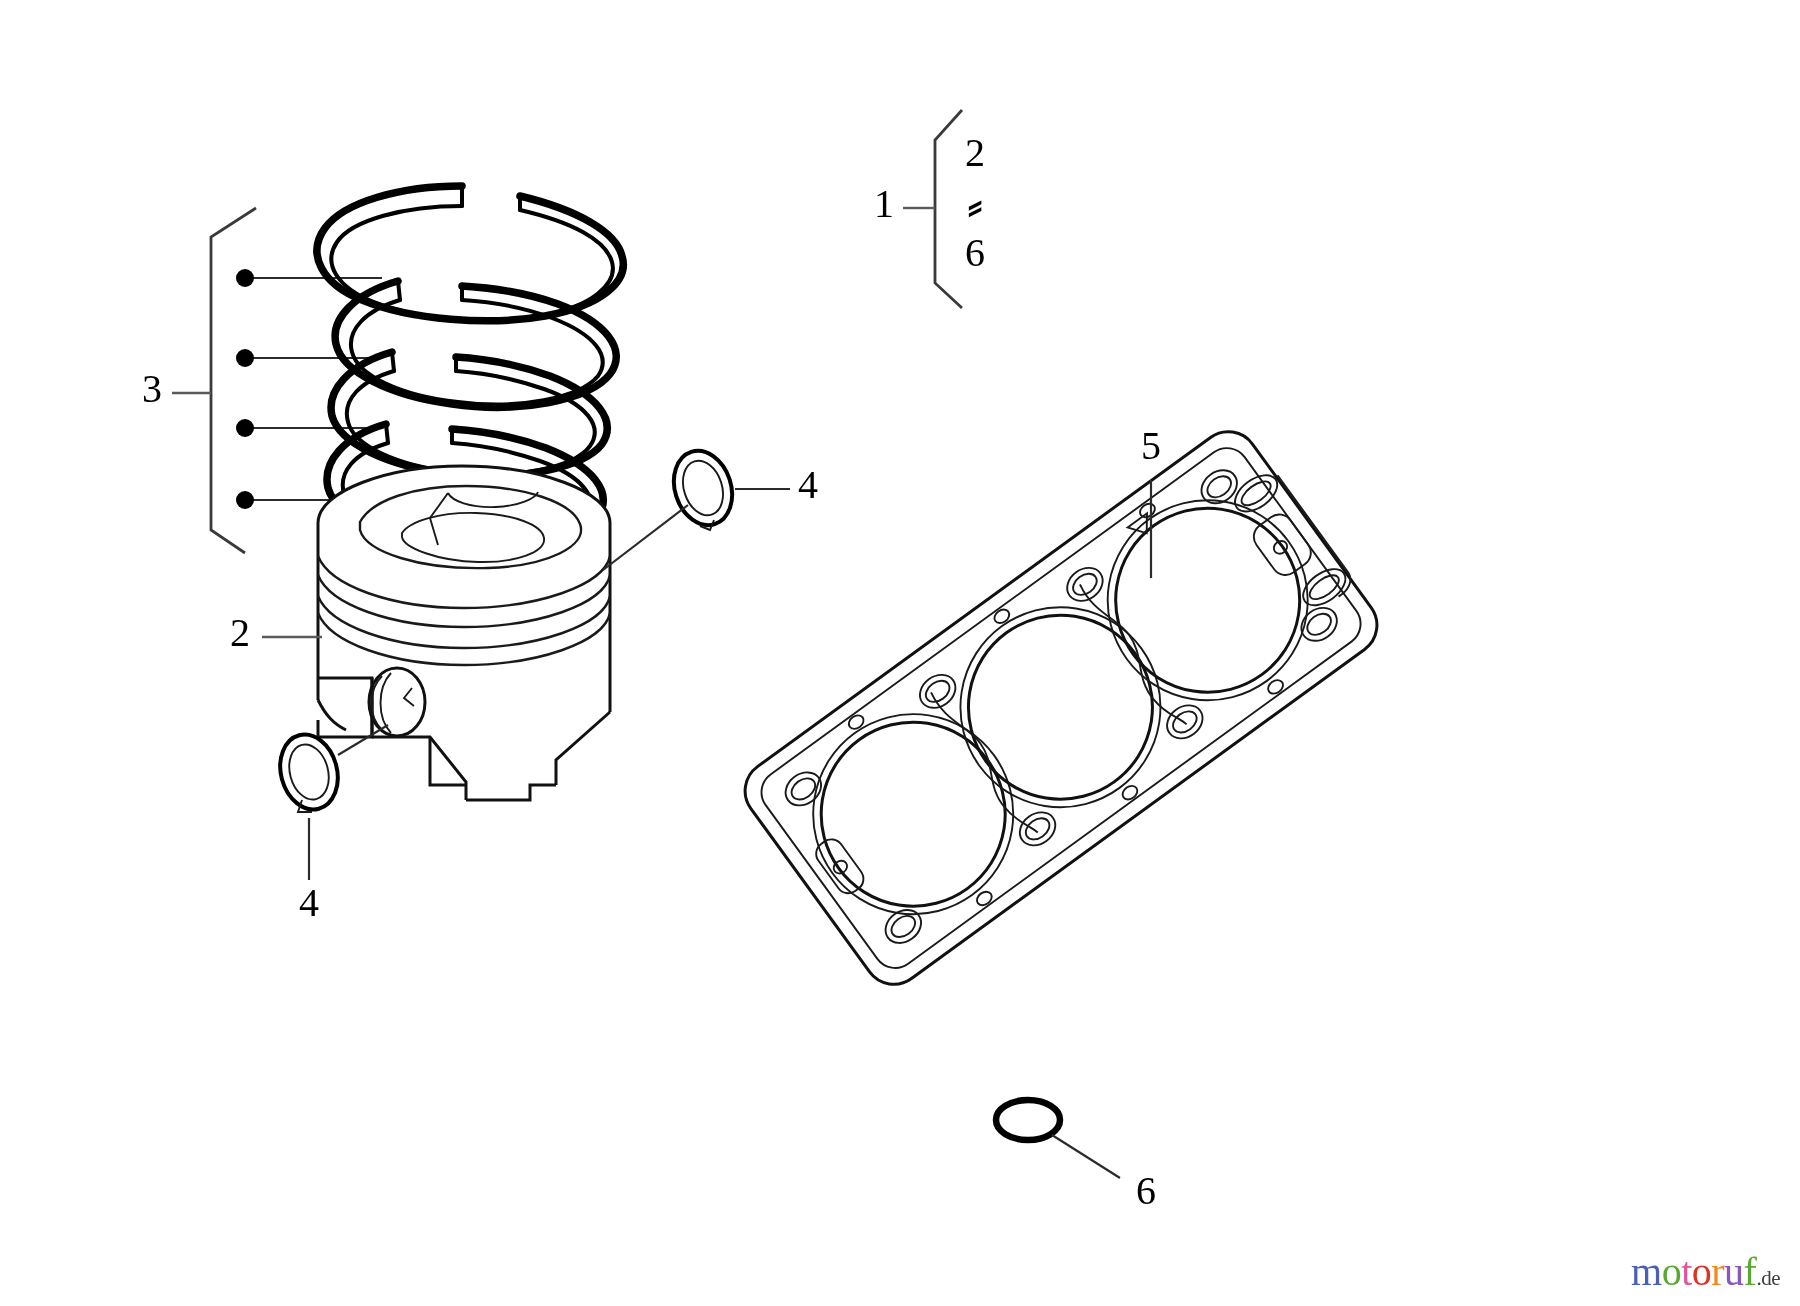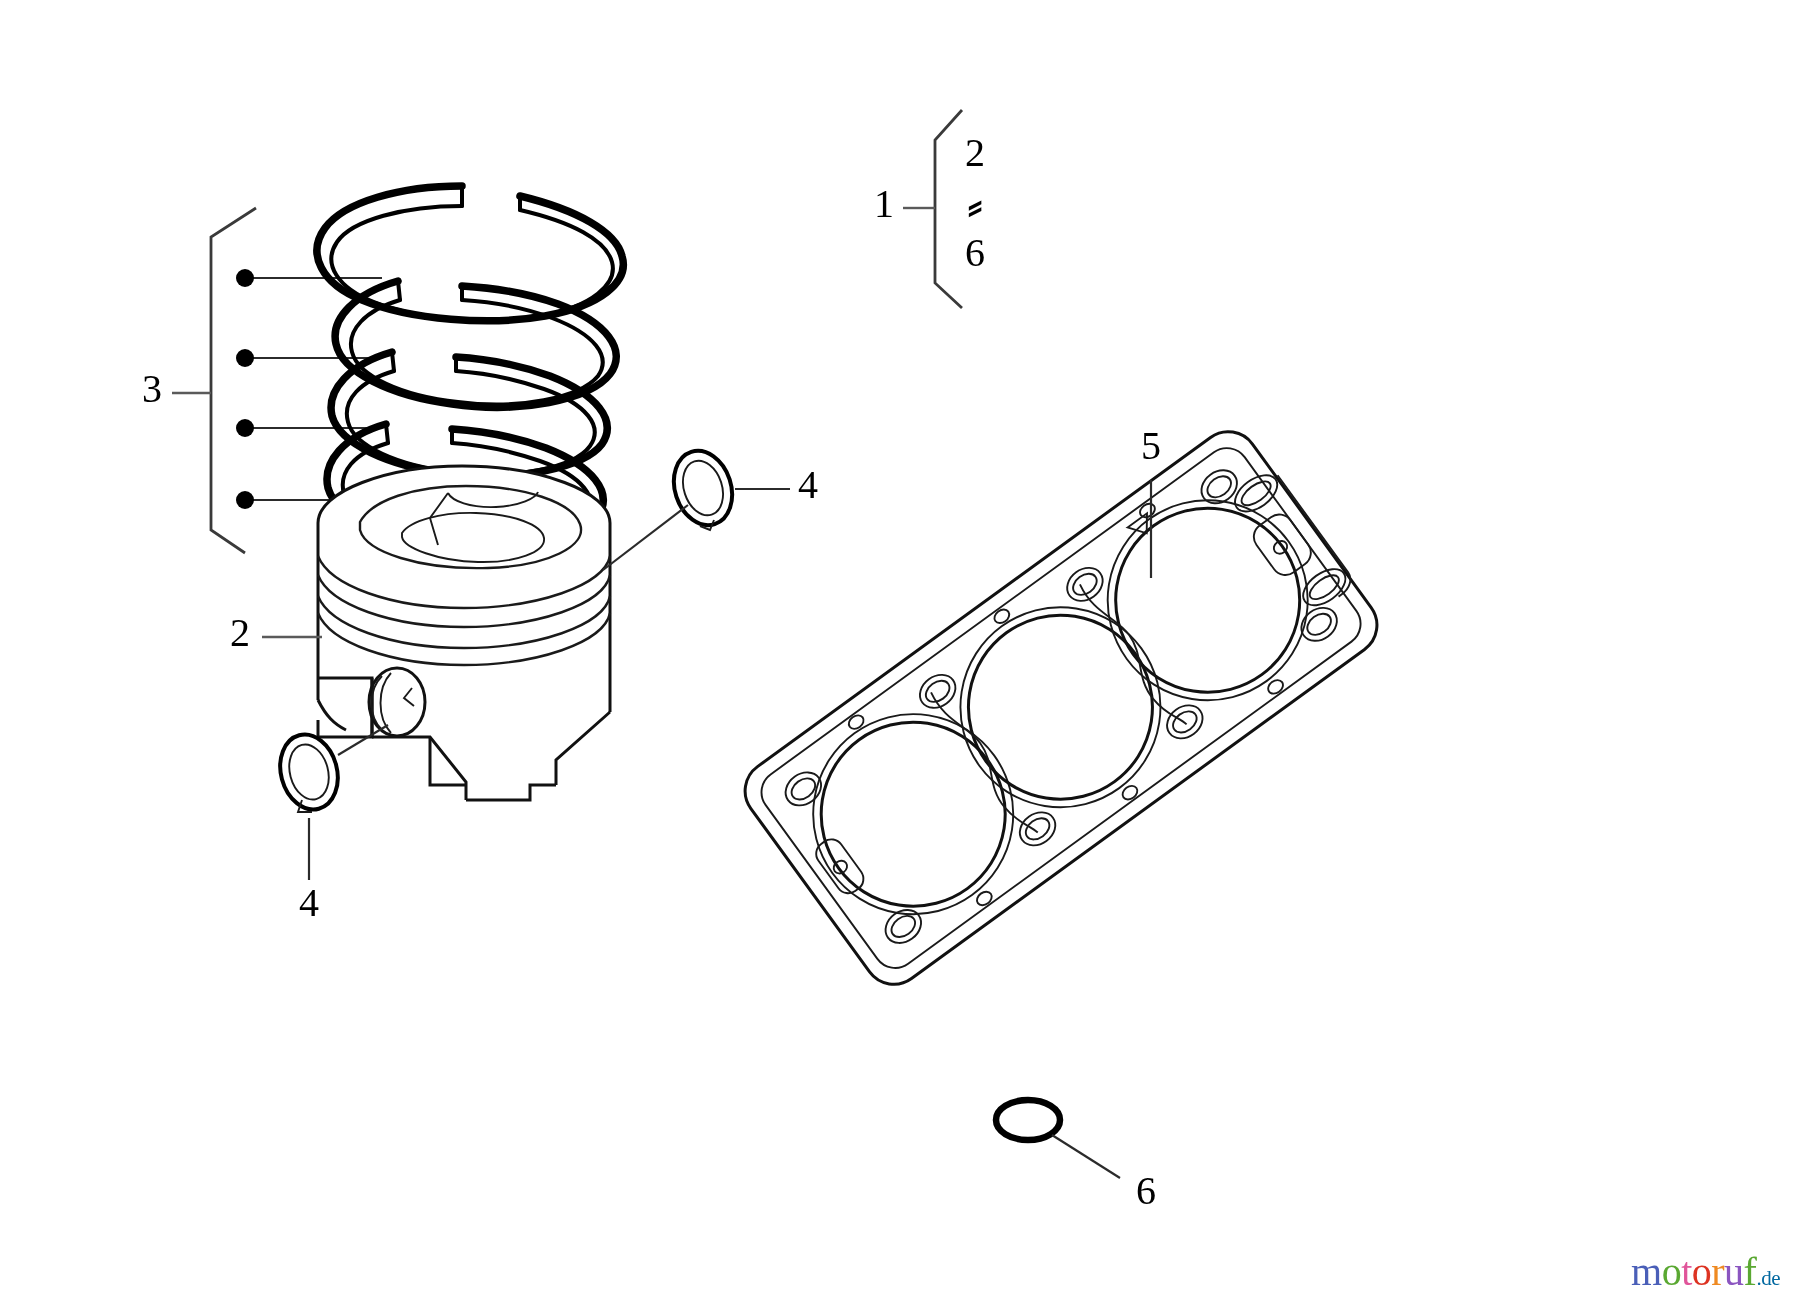--- a/index.html
+++ b/index.html
@@ -57,21 +57,21 @@
     right: 20px;
     bottom: 14px;
     font-family: "Liberation Serif", serif;
     font-size: 40px;
     letter-spacing: -0.5px;
     line-height: 1;
     user-select: none;
   }
   #watermark .suffix {
     font-size: 21px;
-    color: #0369a1;
+    color: #404040;
   }
 </style>
 </head>
 <body>
 
 <div id="canvas">
 
   <svg id="diagram-svg" viewBox="0 0 1800 1306">
 
     <g>

